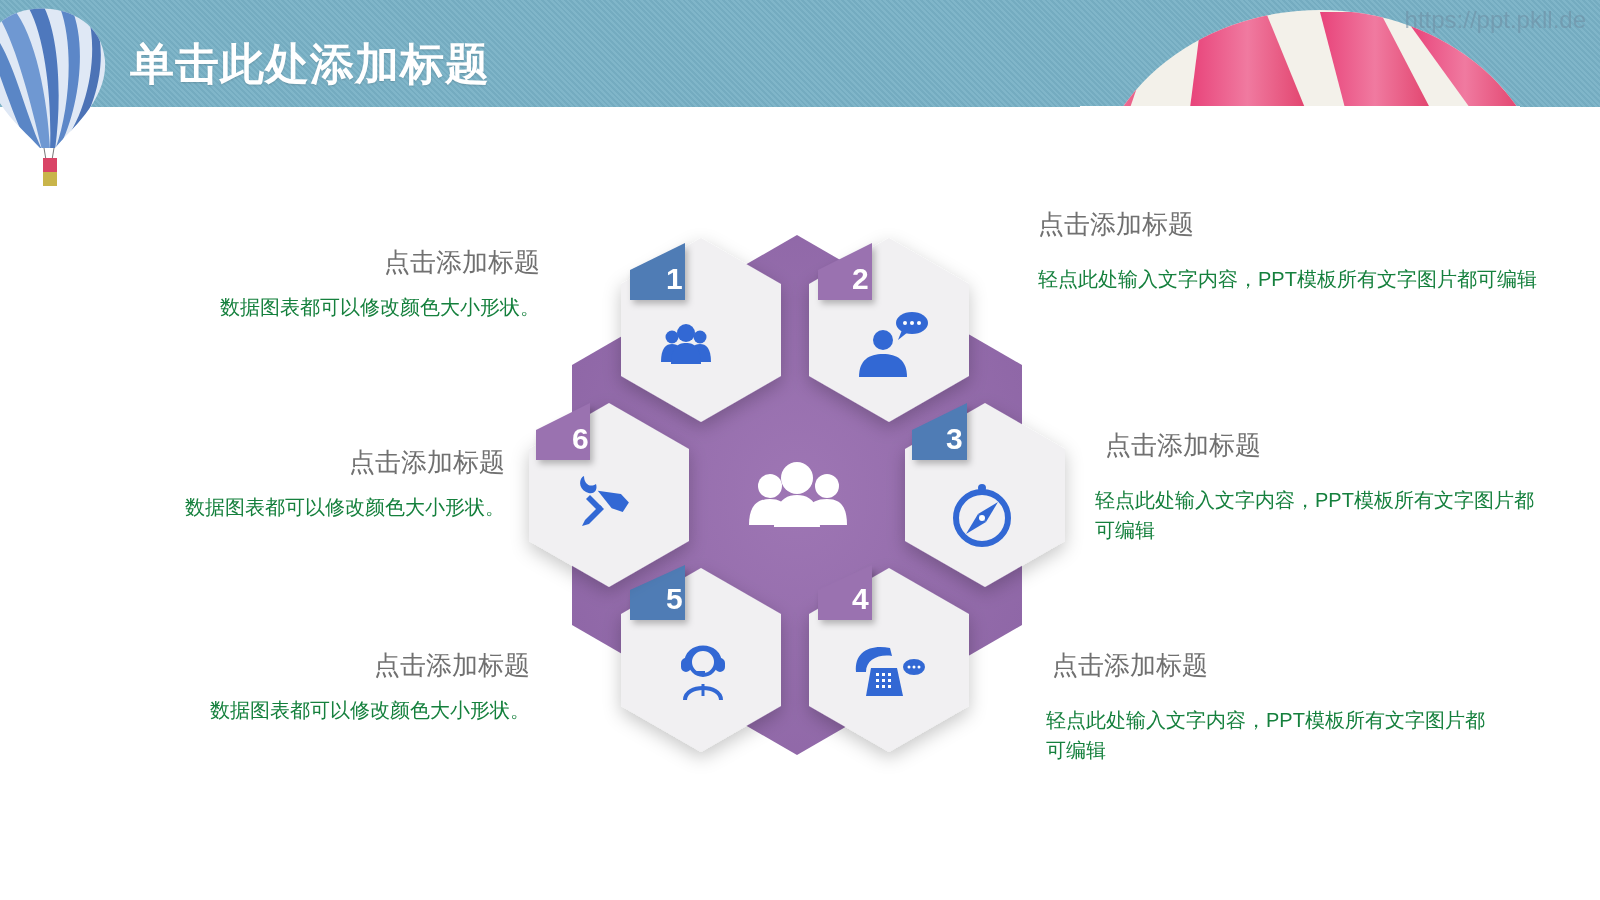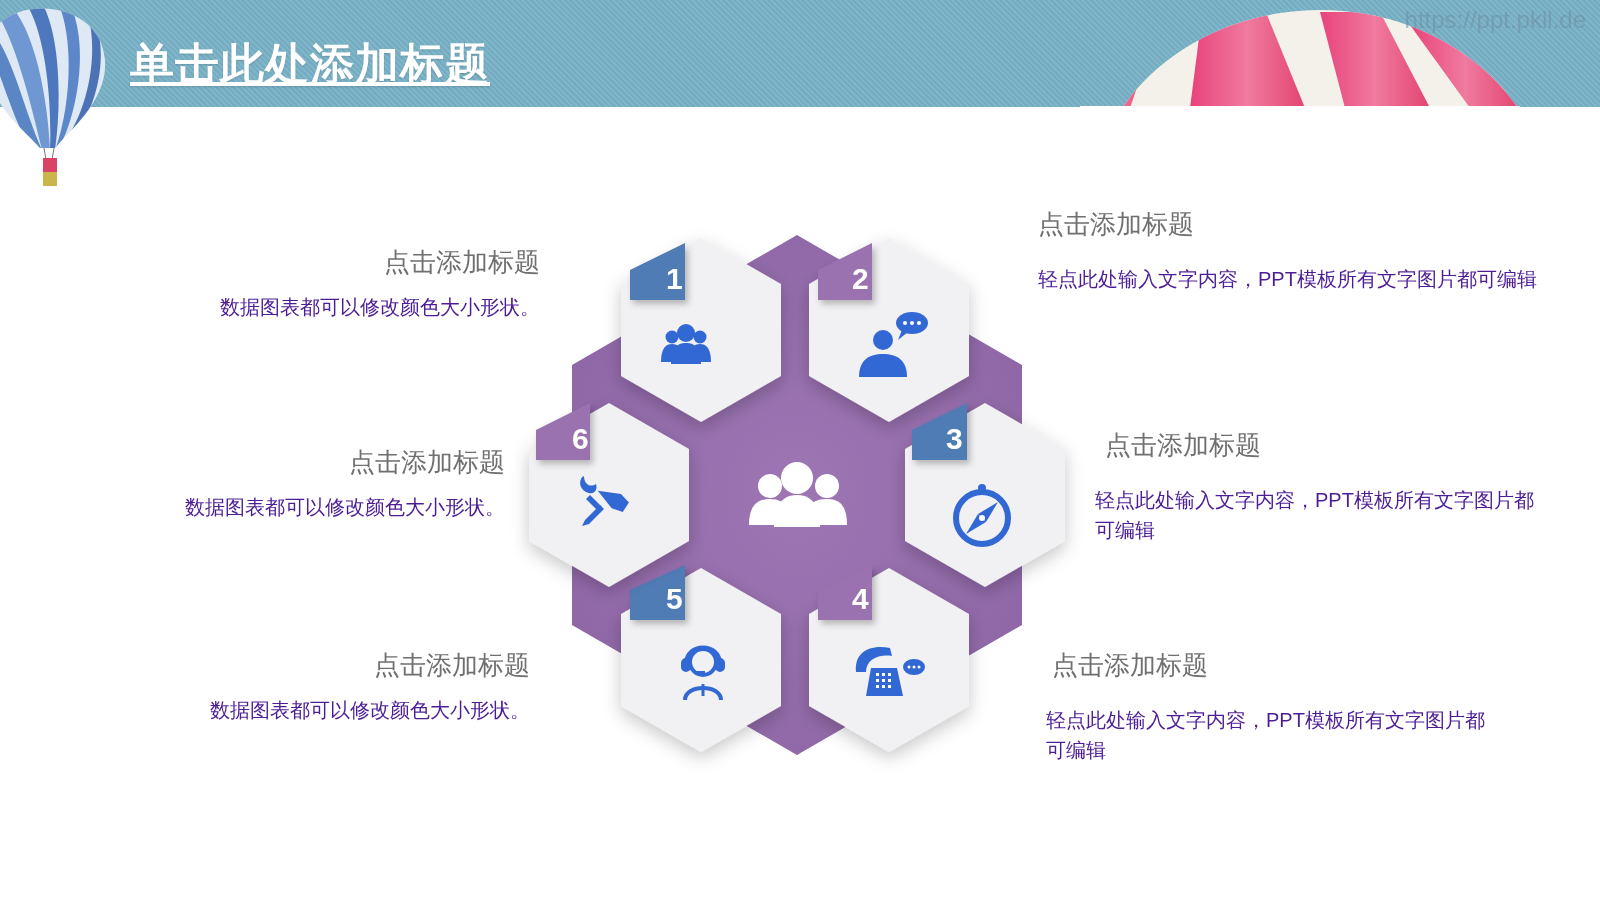--- a/index.html
+++ b/index.html
@@ -3,28 +3,28 @@
 <meta charset="utf-8">
 <style>
   html, body { margin:0; padding:0; }
   body { width:1600px; height:900px; position:relative; overflow:hidden; background:#ffffff;
          font-family:"Liberation Sans","DejaVu Sans",sans-serif; }
   .header-bar { position:absolute; left:0; top:0; width:1600px; height:107px;
     background:
       repeating-linear-gradient(45deg, rgba(255,255,255,0.06) 0 2px, rgba(0,0,0,0.03) 2px 4px),
       #78b1c6; }
   .slide-title { position:absolute; left:130px; top:36px; font-size:44px; font-weight:bold; color:#ffffff;
-    letter-spacing:1px; line-height:56px; text-shadow:0 1px 2px rgba(0,0,0,0.15);text-decoration:underline; }
+    letter-spacing:1px; line-height:56px; text-shadow:0 1px 2px rgba(0,0,0,0.15); }
   .watermark { position:absolute; right:14px; top:6px; font-size:24px; color:rgba(110,140,160,0.55);
     font-family:"Liberation Sans",sans-serif; }
   .deco { position:absolute; }
   .diagram { position:absolute; left:0; top:0; width:1600px; height:900px; }
   .text-block { position:absolute; color:#6d6d6d; }
   .text-block .t-title { font-size:26px; color:#707070; line-height:40px; white-space:nowrap; }
-  .text-block .t-desc { font-size:20px; color:#4c1d95; line-height:30px; margin-top:16px; }
+  .text-block .t-desc { font-size:20px; color:#15803d; line-height:30px; margin-top:16px; }
   .right-align { text-align:right; }
 </style>
 </head>
 <body>
 
 <div class="header-bar"></div>
 
 <svg class="deco" style="left:1080px;top:0;" width="440" height="108" viewBox="0 0 440 108">
   <defs>
     <clipPath id="balloonClip">

